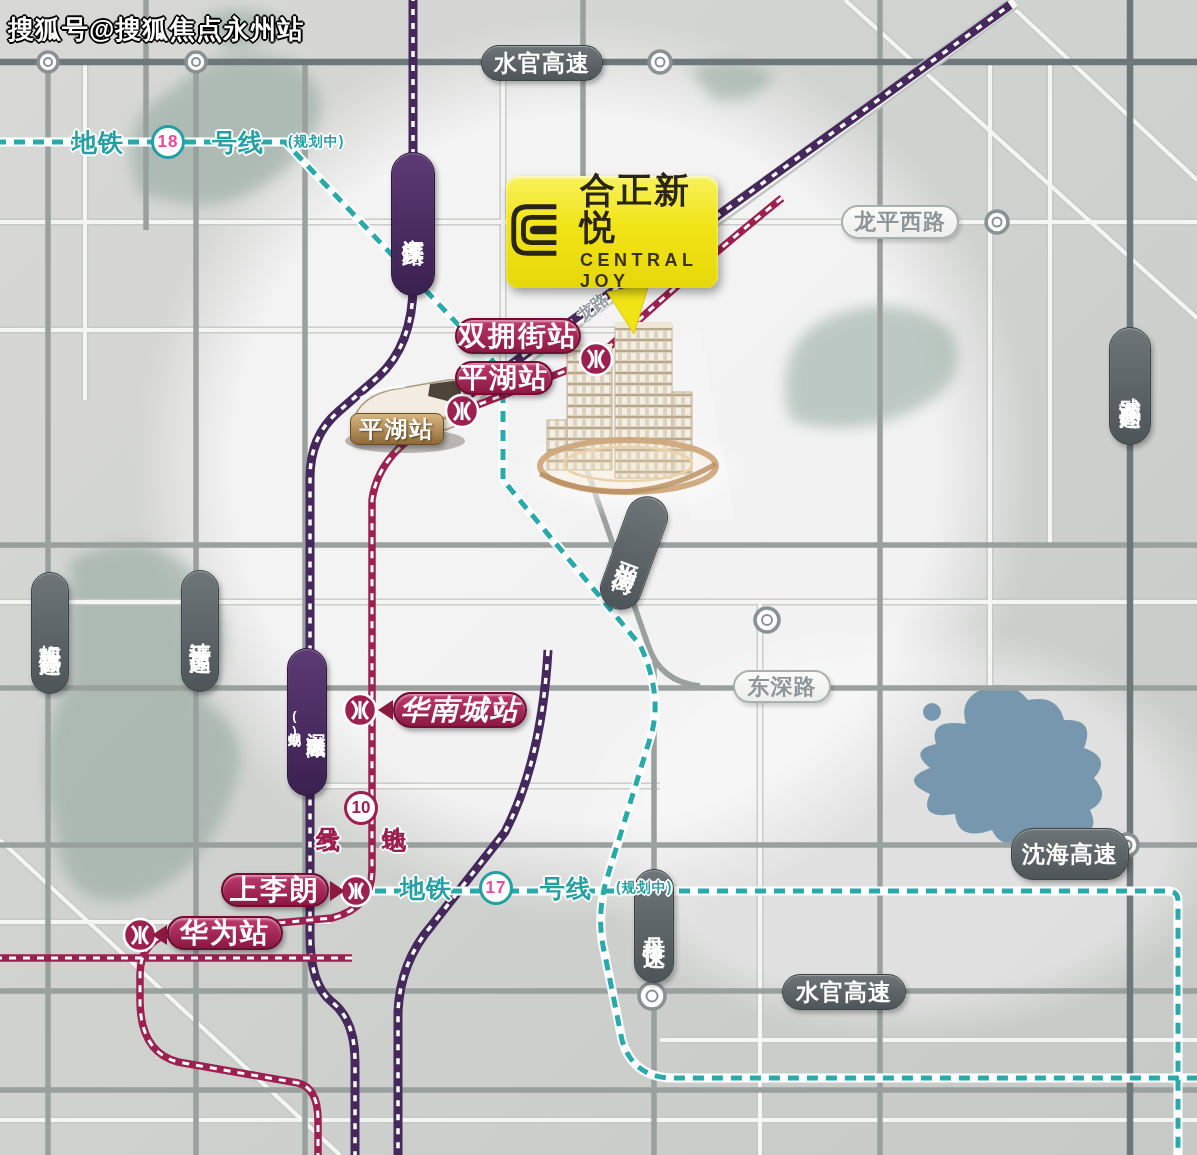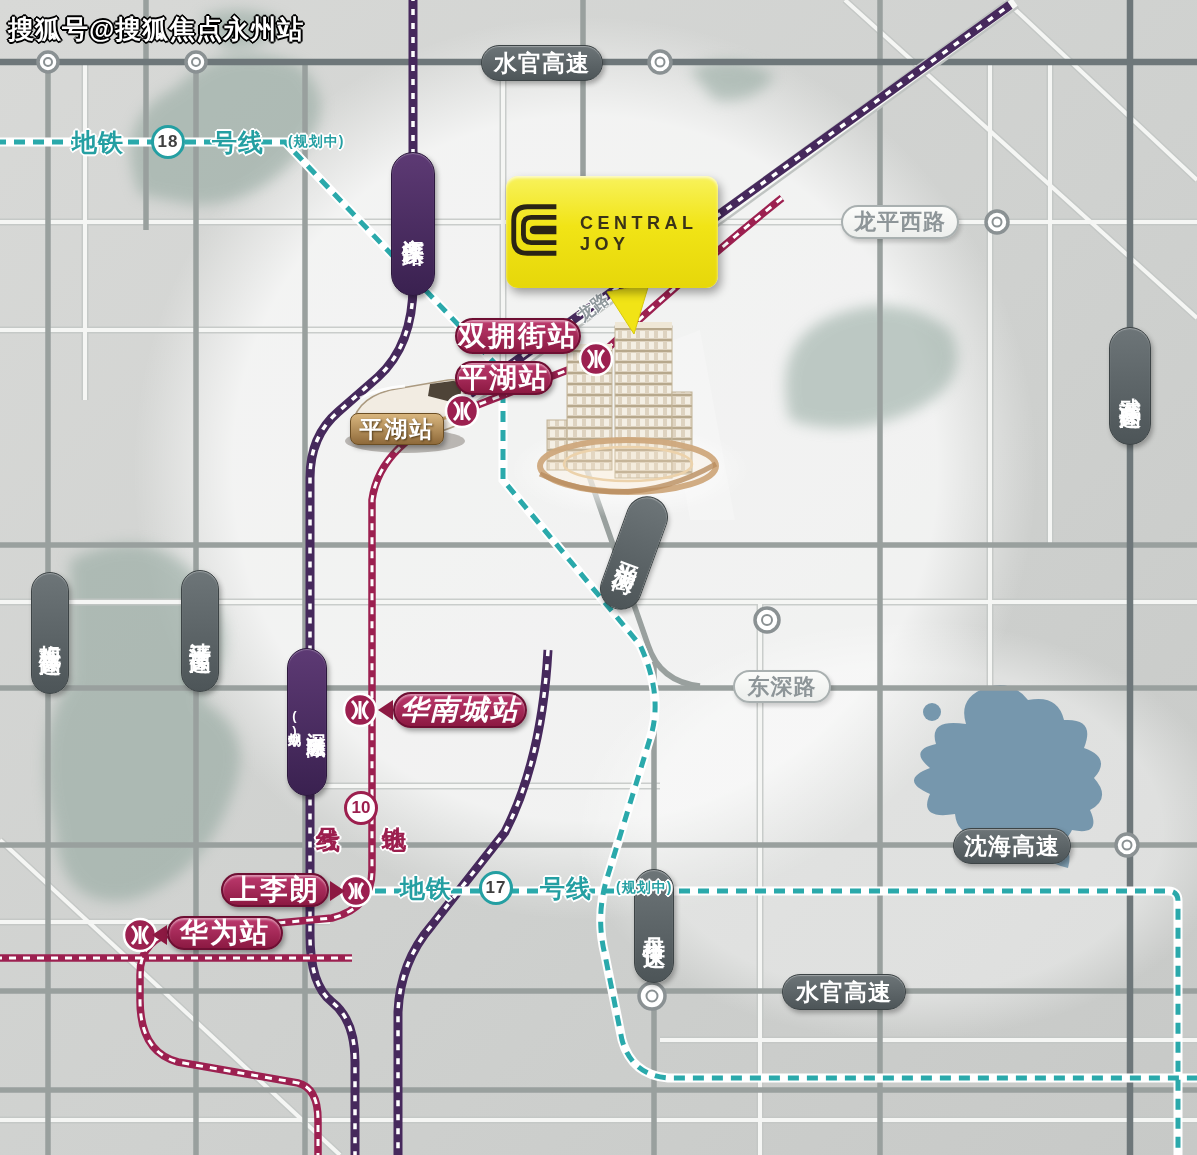--- a/index.html
+++ b/index.html
@@ -29,21 +29,21 @@
   
   .gd{background:linear-gradient(180deg,#d9b67e,#8f6a3a);border:1px solid #6b4e24;border-radius:8px;
       color:#fff;font-weight:bold;font-size:23px;letter-spacing:2px;
       text-shadow:1px 1px 2px rgba(60,40,10,.8);box-shadow:2px 3px 5px rgba(0,0,0,.35);}
   
   .ml{color:#249fa2;font-weight:bold;font-size:25px;letter-spacing:1px;white-space:nowrap;
       text-shadow:-2px 0 #fff,2px 0 #fff,0 -2px #fff,0 2px #fff,-1px -1px #fff,1px -1px #fff,-1px 1px #fff,1px 1px #fff;gap:24px;}
   .ml .note,.m10 .note{font-size:14px;font-weight:bold;}
   .line-num{display:inline-flex;width:28px;height:28px;border-radius:50%;background:#fff;
       border:3px solid #249fa2;align-items:center;justify-content:center;font-size:17px;margin:5px 3px;
-      text-shadow:none;color:#404040;flex:0 0 auto;}
+      text-shadow:none;color:#ec4899;flex:0 0 auto;}
   .m10{color:#9c1f4e;font-weight:bold;font-size:24px;writing-mode:vertical-rl;text-orientation:upright;
       text-shadow:-2px 0 #fff,2px 0 #fff,0 -2px #fff,0 2px #fff,-1px -1px #fff,1px -1px #fff,-1px 1px #fff,1px 1px #fff;
       display:flex;align-items:center;}
   .m10 .line-num{border-color:#9c1f4e;color:#9c1f4e;margin:3px 0;writing-mode:horizontal-tb;}
   .arr{position:absolute;width:0;height:0;z-index:3;}
   .arr.left{border-top:10px solid transparent;border-bottom:10px solid transparent;border-right:15px solid #8c1942;}
   .arr.right{border-top:10px solid transparent;border-bottom:10px solid transparent;border-left:15px solid #8c1942;}
   
   #logo{position:absolute;left:506px;top:176px;width:212px;height:112px;z-index:4;
       background:linear-gradient(180deg,#f8f25c 0%,#f1e416 45%,#e6d70a 100%);
@@ -228,21 +228,21 @@
           <circle r="16" fill="#9c2050" stroke="#fff" stroke-width="2.5"></circle>
           <path d="M0,-9 V9 M-8,-9 C-2,-3 -2,3 -8,9 M8,-9 C2,-3 2,3 8,9" stroke="#fff" stroke-width="3" fill="none"></path>
         </g>
   </g>
 </svg>
 
 <div class="lbl hw" style="left:481px;top:45px;width:122px;height:36px;">水官高速</div>
 <div class="lbl hw vert" style="left:31px;top:572px;width:38px;height:122px;font-size:22px;">梅观高速</div>
 <div class="lbl hw vert" style="left:181px;top:570px;width:38px;height:122px;font-size:22px;">清平高速</div>
 <div class="lbl hw vert" style="left:1109px;top:327px;width:42px;height:118px;font-size:22px;">武深高速</div>
-<div class="lbl hw" style="left:953px;top:828px;width:118px;height:36px;">沈海高速</div>
+<div class="lbl hw" style="left:1011px;top:828px;width:118px;height:52px;">沈海高速</div>
 <div class="lbl hw vert" style="left:634px;top:869px;width:40px;height:114px;font-size:22px;">丹平快速</div>
 <div class="lbl hw" style="left:782px;top:974px;width:124px;height:36px;">水官高速</div>
 <div class="lbl hw vert" style="left:613px;top:494px;width:42px;height:118px;font-size:22px;transform:rotate(20deg);">平湖大街</div>
 
 <div class="lbl rd" style="left:841px;top:205px;width:118px;height:34px;">龙平西路</div>
 <div class="lbl rd" style="left:733px;top:670px;width:98px;height:33px;">东深路</div>
 <div class="lbl rot-road-lbl" style="left:576px;top:296px;transform:rotate(-38deg);">龙路</div>
 
 <div class="lbl rw" style="left:391px;top:152px;width:44px;height:144px;">广深铁路</div>
 <div class="lbl rw" style="left:287px;top:648px;width:40px;height:148px;font-size:19px;flex-direction:column;">
@@ -287,19 +287,20 @@
   <span>
     <svg width="62" height="62" viewBox="0 0 64 64">
       <g stroke="#2a2415" stroke-width="5" fill="none">
         <path d="M52 8 H22 Q8 8 8 22 V42 Q8 56 22 56 H52"></path>
         <path d="M52 19 H26 Q18 19 18 27 V37 Q18 45 26 45 H52"></path>
         <path d="M52 30 H30 Q27 30 27 32 Q27 34 30 34 H52"></path>
       </g>
     </svg>
   </span>
   <span style="display:flex;flex-direction:column;align-items:center;">
+    <span class="cn">合正新悦</span>
     <span class="en">CENTRAL JOY</span>
   </span>
 </div>
 
 <div id="wm">搜狐号@搜狐焦点永州站</div>
 
 </div>
 
 </body></html>

